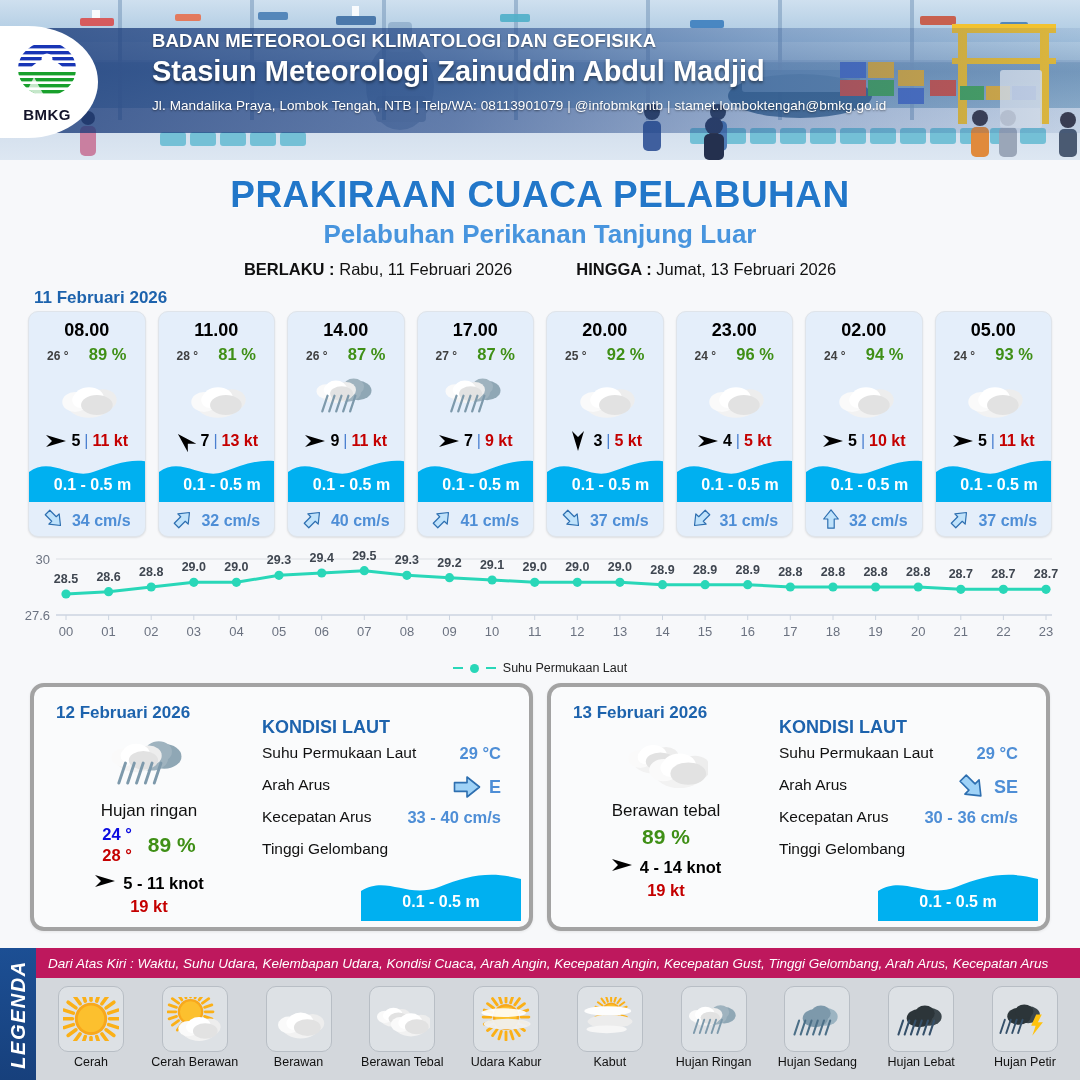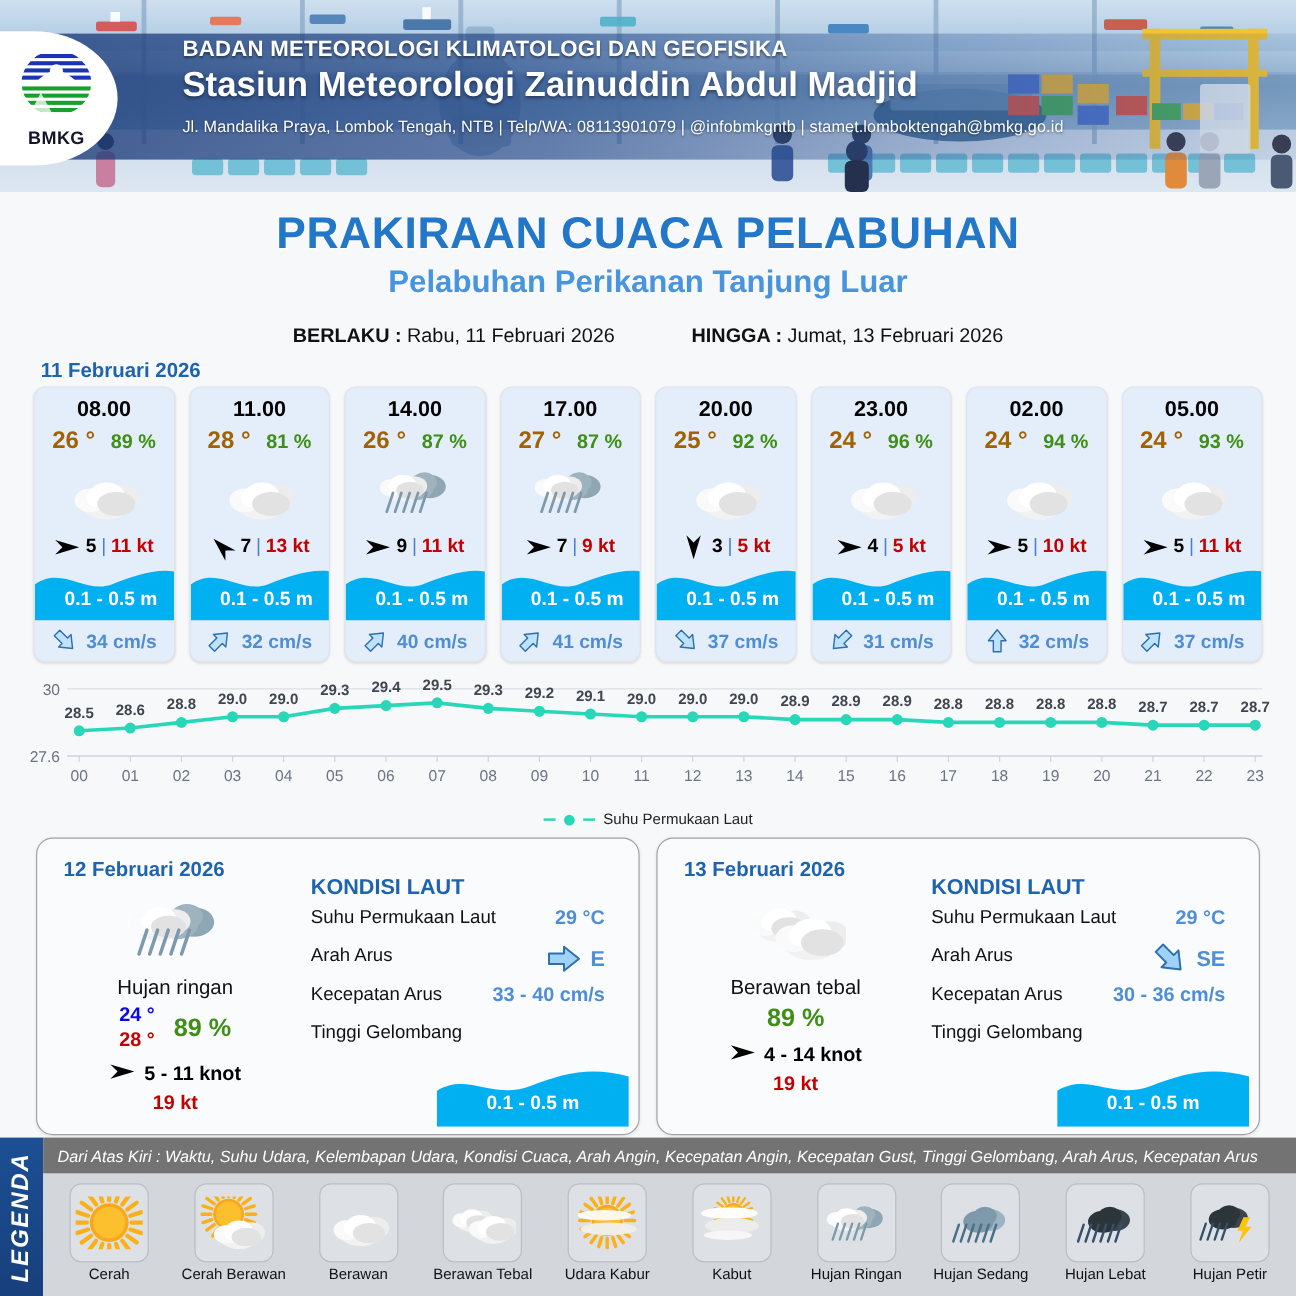--- a/index.html
+++ b/index.html
@@ -63,41 +63,41 @@
   }
 
   
   .title-wrap { text-align: center; padding-top: 14px; }
   .title-main {
     font-size: 37px; font-weight: bold; color: #2277c9; letter-spacing: .5px;
     text-shadow: 1px 1px 0 rgba(255,255,255,.9);
   }
   .title-sub { font-size: 26px; font-weight: bold; color: #4895de; margin-top: 3px; }
   .valid-row {
-    margin-top: 21px; font-size: 16.5px; color: #111;
+    margin-top: 10px; font-size: 16.5px; color: #111;
     display: flex; justify-content: center; gap: 64px;
   }
   .valid-k { font-weight: bold; }
 
   
   .day-label {
     margin: 9px 0 3px 34px; font-size: 17px; font-weight: bold; color: #1d63ad;
   }
 
   
   .cards { display: flex; gap: 12px; padding: 0 28px; justify-content: flex-end; }
   .card {
     width: 127px; background: #e4eefa; border: 1px solid #dfe4ea;
     border-radius: 10px; overflow: hidden; position: relative;
     box-shadow: 0 1px 2px rgba(0,0,0,.10);
     display: flex; flex-direction: column;
   }
   .c-time { text-align: center; font-size: 18px; font-weight: bold; color: #000; padding-top: 8px; }
   .c-th { display: flex; justify-content: space-around; align-items: baseline; padding: 4px 8px 0; }
-  .c-temp { font-size: 20px; font-weight: bold; color: #a16207; }
+  .c-temp { font-size: 12px; font-weight: bold; color: #404040; }
   .c-hum { font-size: 16.5px; font-weight: bold; color: #3f8f16; }
   .c-icon { height: 62px; display: flex; align-items: center; justify-content: center; }
   .c-wind {
     display: flex; align-items: center; justify-content: center; gap: 4px;
     height: 30px; font-size: 16px; font-weight: bold;
   }
   .c-wdir { width: 22px; height: 18px; display:flex; align-items:center; justify-content:center; }
   .c-wdeg { color: #000; }
   .c-wsep { color: #4a7fd0; font-weight: normal; }
   .c-gust { color: #c40000; }
@@ -118,21 +118,21 @@
   .chart-legend {
     display: flex; align-items: center; justify-content: center; gap: 7px;
     font-size: 12.5px; color: #222; margin-top: 1px;
   }
   .lg-dot { width: 9px; height: 9px; border-radius: 50%; background: #29d7b8; }
   .lg-bar { width: 10px; height: 2.5px; background: #29d7b8; }
 
   
   .panels { display: flex; gap: 14px; padding: 8px 30px 0; }
   .panel {
-    flex: 1; background: #fafbfc; border: 1px solid #a3a3a3;
+    flex: 1; background: #fafbfc; border: 4px solid #a3a3a3;
     border-radius: 14px; height: 248px; position: relative;
     box-shadow: 0 1px 3px rgba(0,0,0,.08);
   }
   .p-date { position: absolute; left: 22px; top: 16px; font-size: 17px; font-weight: bold; color: #1d63ad; }
   .p-left { position: absolute; left: 10px; top: 38px; width: 210px; text-align: center; }
   .p-ico { height: 74px; display: flex; align-items: center; justify-content: center; }
   .p-cond { font-size: 17px; color: #111; margin-top: 2px; }
   .p-tt { display: flex; align-items: center; justify-content: center; gap: 16px; margin-top: 4px; }
   .p-temps { text-align: left; }
   .p-tmin { font-size: 16.5px; font-weight: bold; color: #0a0ae0; }
@@ -156,21 +156,21 @@
     position: absolute; left: 0; top: 0; width: 36px; height: 132px;
     background: linear-gradient(180deg,#1c4f94,#17407c);
     display: flex; align-items: center; justify-content: center;
   }
   .legend-tab span {
     transform: rotate(-90deg); white-space: nowrap;
     color: #fff; font-size: 20px; font-weight: bold; font-style: italic; letter-spacing: 1.5px;
   }
   .legend-strip {
     position: absolute; left: 36px; top: 0; right: 0; height: 30px;
-    background: #737373; display: flex; align-items: center; padding-left: 12px;
+    background: #be185d; display: flex; align-items: center; padding-left: 12px;
   }
   .legend-strip span { color: #fff; font-size: 13.5px; font-style: italic; }
   .legend-items {
     position: absolute; left: 36px; top: 30px; right: 0; bottom: 0;
     background: #d3d7dc; display: flex; align-items: flex-start;
     justify-content: space-between; padding: 8px 10px 0;
   }
   .leg-item { width: 90px; text-align: center; }
   .leg-box {
     width: 66px; height: 66px; margin: 0 auto;

